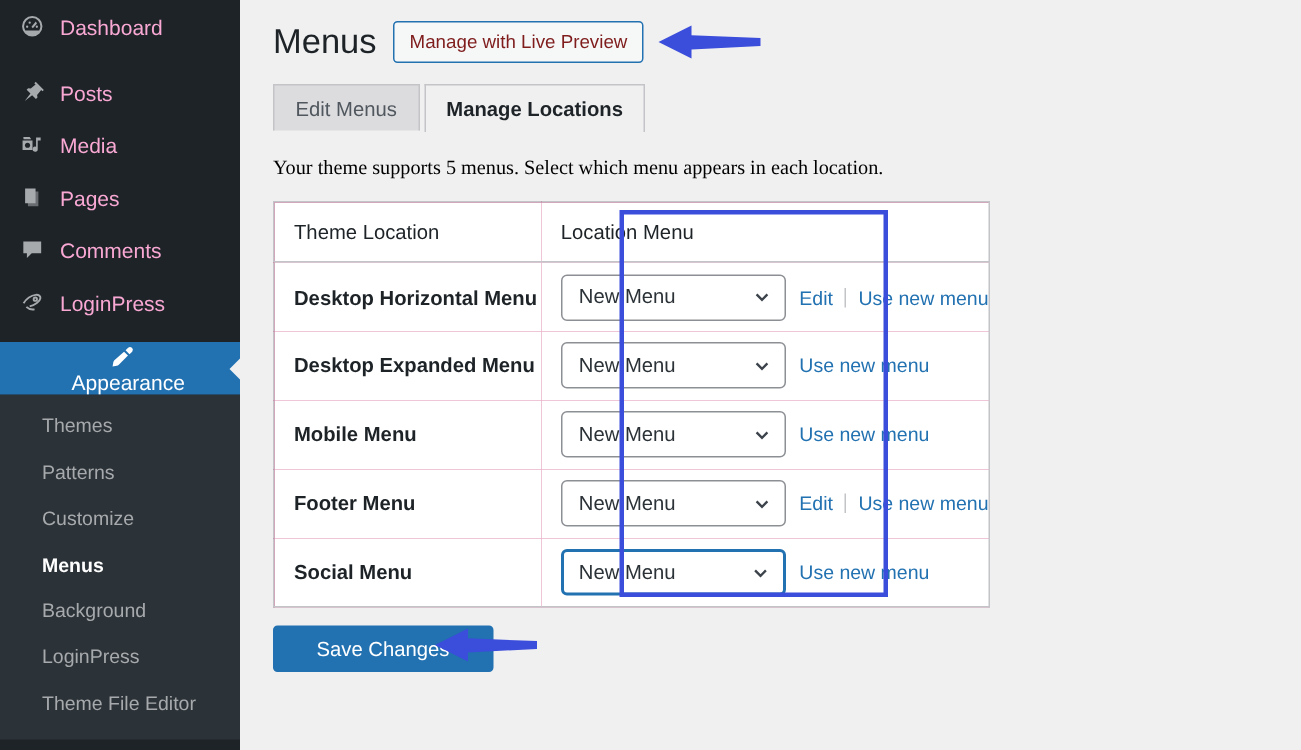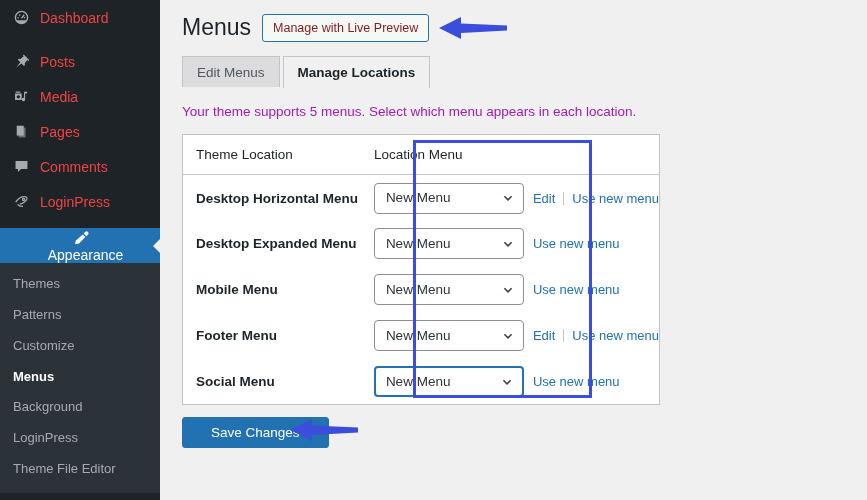--- a/index.html
+++ b/index.html
@@ -23,21 +23,21 @@
     width: 160px; height: 500px;
     background: #1d2327;
     overflow: hidden;
   }
   .nav-top { padding-top: 0; }
   .nav-item {
     display: flex;
     align-items: center;
     height: 35px;
     padding-left: 11px;
-    color: #ef4444;
+    color: #f9a8d4;
     font-size: 14px;
     position: relative;
     cursor: pointer;
   }
   .nav-item .ico {
     width: 20px; height: 20px;
     margin-right: 9px;
     display: flex;
     align-items: center;
     justify-content: center;
@@ -64,21 +64,21 @@
     border-width: 8px 8px 8px 0;
     border-color: transparent #f0f0f1 transparent transparent;
   }
 
   .submenu {
     background: #2c3338;
     padding: 6px 0 8px 0;
   }
   .sub-item {
     display: block;
-    padding: 6px 0 6px 13px;
+    padding: 6px 0 6px 28px;
     font-size: 13px;
     color: #a7aaad;
     line-height: 1.45;
     cursor: pointer;
   }
   .sub-item.active {
     color: #fff;
     font-weight: bold;
   }
 
@@ -152,22 +152,23 @@
     position: absolute;
     left: 0; right: 0; bottom: 0;
     height: 1px;
     background: #c3c4c7;
     z-index: -1;
   }
 
   .intro {
     margin-top: 14px;
     font-size: 13.5px;
-    color: #a21caf;
+    color: #000000;
     line-height: 1.5;
+    font-family: Liberation Serif, serif;
   }
 
   
   .loc-table {
     margin-top: 12px;
     width: 478px;
     background: #be185d;
     border: 1px solid #c3c4c7;
     border-collapse: collapse;
   }

